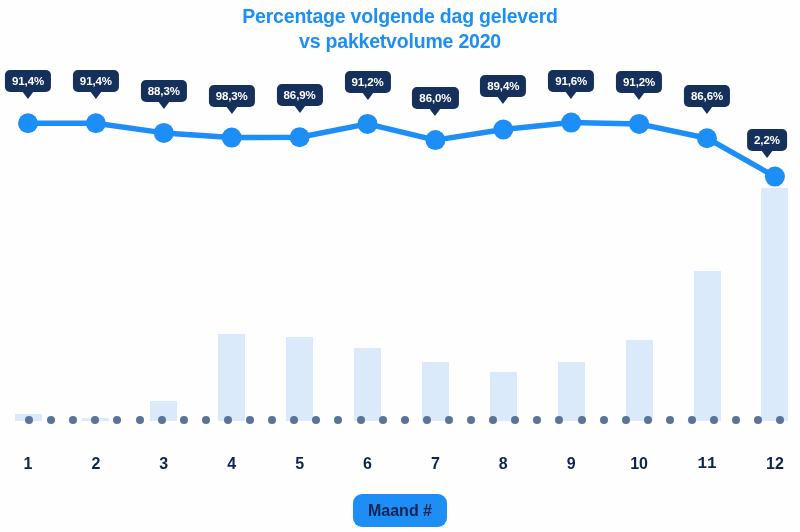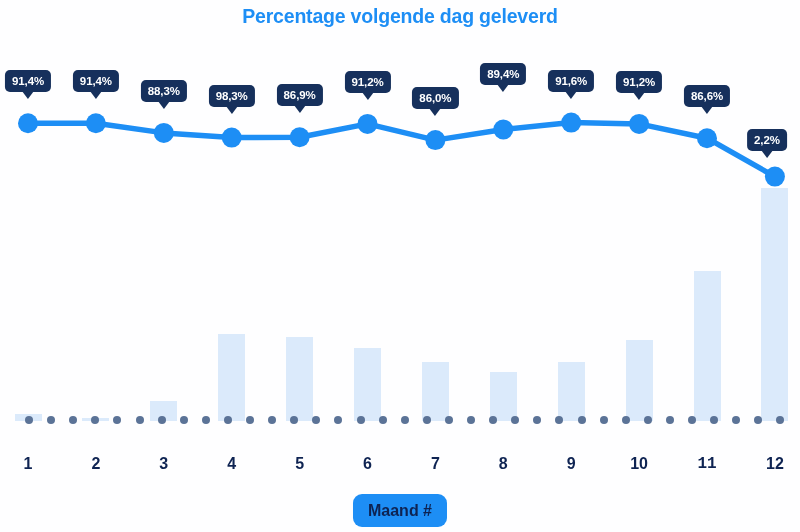--- a/index.html
+++ b/index.html
@@ -142,20 +142,21 @@
     line-height: 17px;
   }
 </style>
 </head>
 <body>
 
 <div id="chart-root">
 
   <div class="chart-title">
     <span class="t-line">Percentage volgende dag geleverd</span>
+    <span class="t-line">vs pakketvolume 2020</span>
   </div>
 
   <div class="plot">
     <div class="bars-layer" id="bars-layer">
         <div class="bar" style="left: 14.5px; width: 27px; height: 6.6px; bottom: 19px;"></div>
         <div class="bar" style="left: 82.4px; width: 27px; height: 3.3px; bottom: 19px;"></div>
         <div class="bar" style="left: 150.3px; width: 27px; height: 19.8px; bottom: 19px;"></div>
         <div class="bar" style="left: 218.2px; width: 27px; height: 87.45px; bottom: 19px;"></div>
         <div class="bar" style="left: 286.1px; width: 27px; height: 84.15px; bottom: 19px;"></div>
         <div class="bar" style="left: 354px; width: 27px; height: 72.6px; bottom: 19px;"></div>
@@ -219,21 +220,21 @@
         <circle cx="774.9" cy="176.6" r="10" fill="#1d8ef5"></circle>
       </svg>
     <div id="badges-layer">
         <div class="badge" style="left: 28px; top: 70.232px;">91,4%</div>
         <div class="badge" style="left: 95.9px; top: 70.232px;">91,4%</div>
         <div class="badge" style="left: 163.8px; top: 79.904px;">88,3%</div>
         <div class="badge" style="left: 231.7px; top: 84.584px;">98,3%</div>
         <div class="badge" style="left: 299.6px; top: 84.272px;">86,9%</div>
         <div class="badge" style="left: 367.5px; top: 70.856px;">91,2%</div>
         <div class="badge" style="left: 435.4px; top: 87.08px;">86,0%</div>
-        <div class="badge" style="left: 503.3px; top: 63px;">89,4%</div>
+        <div class="badge" style="left: 503.3px; top: 75px;">89,4%</div>
         <div class="badge" style="left: 571.2px; top: 69.608px;">91,6%</div>
         <div class="badge" style="left: 639.1px; top: 70.856px;">91,2%</div>
         <div class="badge" style="left: 707px; top: 85.208px;">86,6%</div>
         <div class="badge" style="left: 766.9px; top: 128.584px;">2,2%</div>
       </div>
   </div>
 
   <div class="xlabels" id="xlabels">
       <span class="xlabel" style="left: 28px;">1</span>
       <span class="xlabel" style="left: 95.9px;">2</span>

